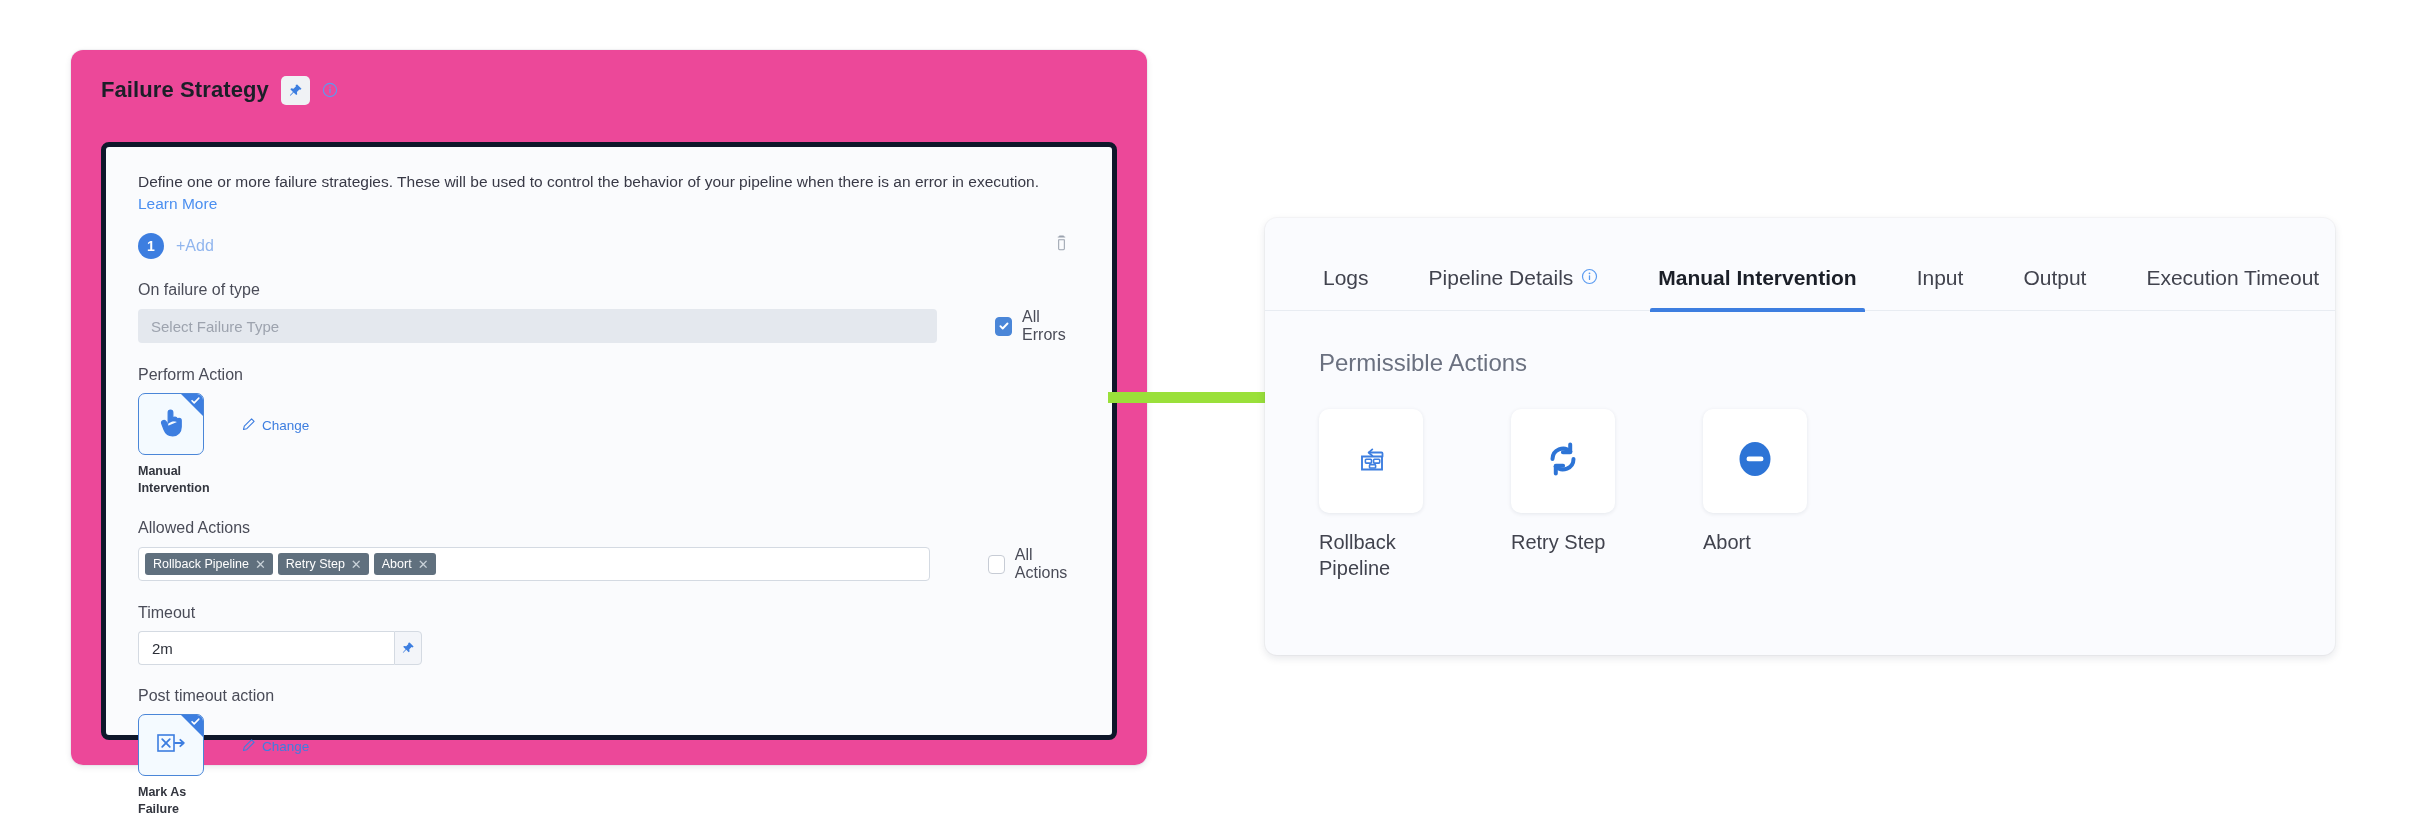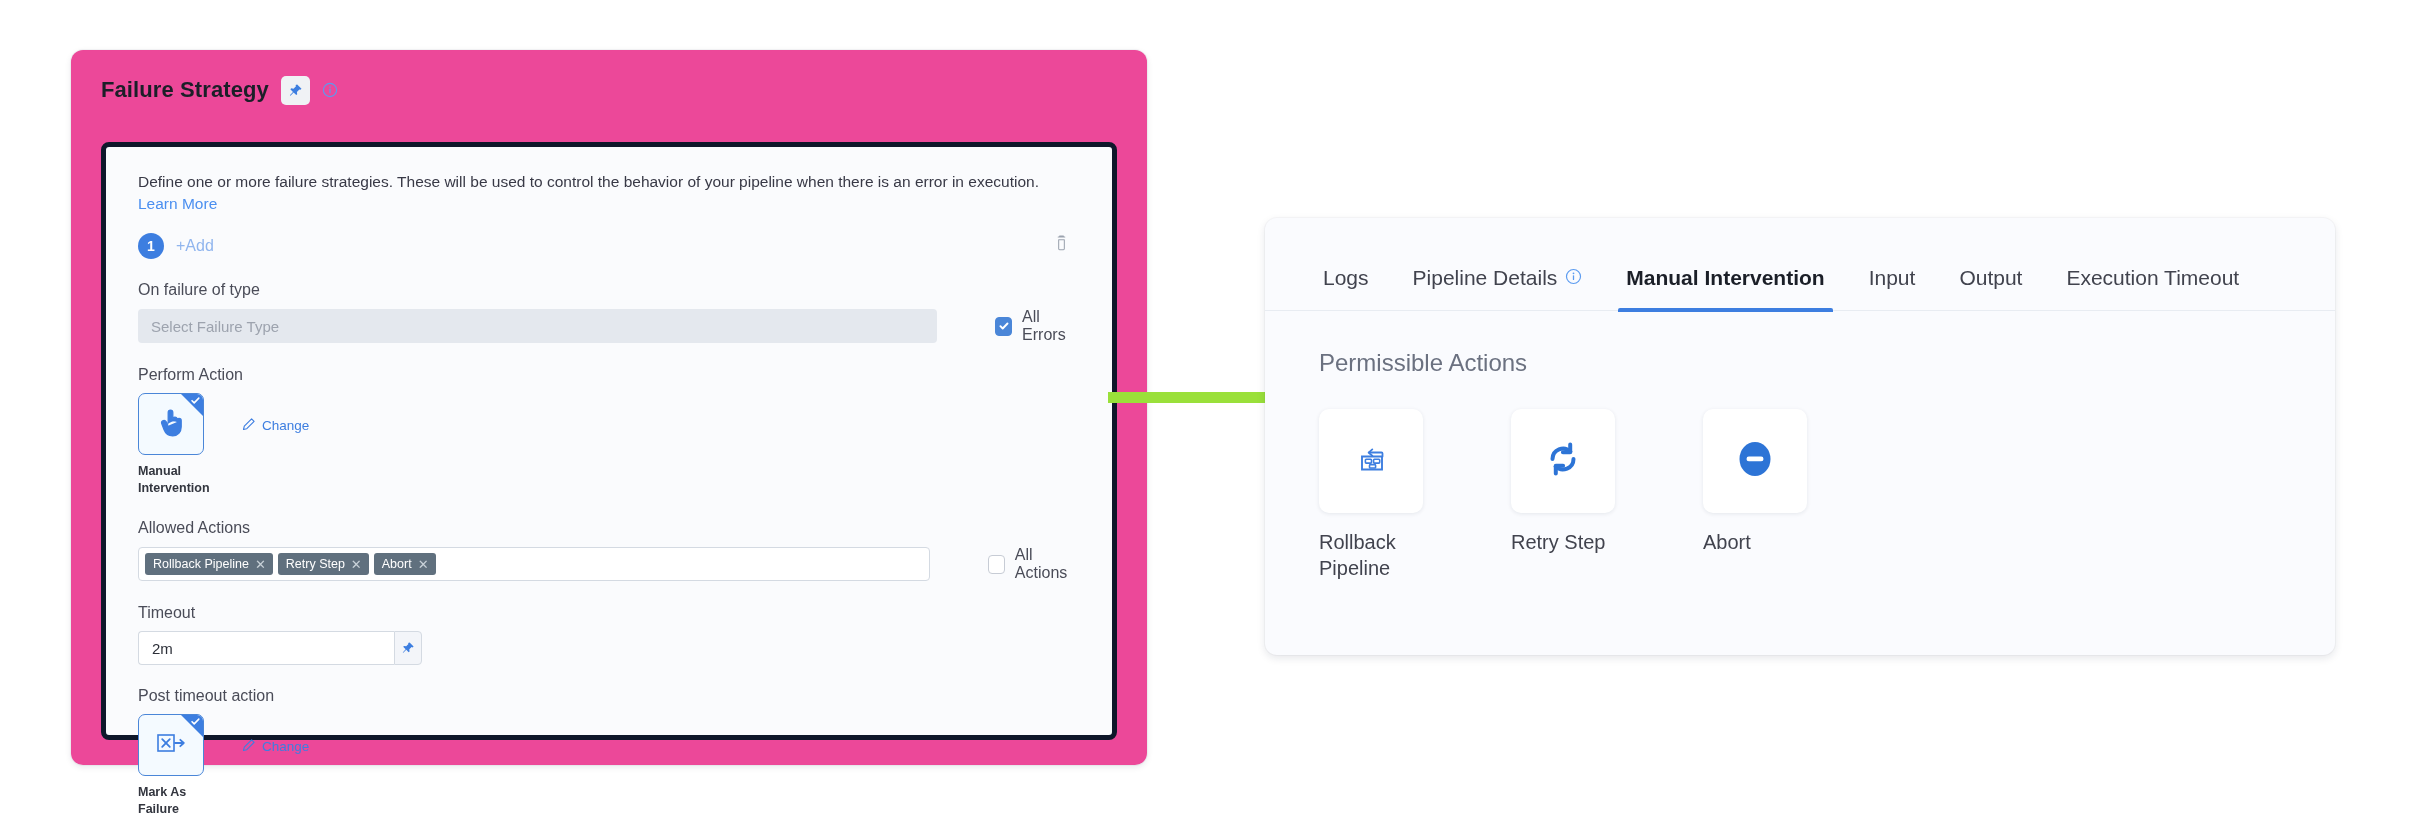--- a/index.html
+++ b/index.html
@@ -175,21 +175,21 @@
     left: 1265px; top: 218px;
     width: 1070px; height: 437px;
     background: #fafbfe;
     border-radius: 12px;
     box-shadow: 0 3px 9px rgba(16,30,54,0.11), 0 0 0 1px rgba(16,30,54,0.03);
   }
   .tabs {
     display:flex; align-items:flex-end;
     height: 93px;
     padding-left: 36px;
-    gap: 0;
+    gap: 16px;
     border-bottom: 1px solid #e8ecf2;
   }
   .tab {
     position: relative;
     font-size: 21px;
     color: #41434e;
     padding: 0 22px 20px 22px;
     display:flex; align-items:center; gap:8px;
     white-space: nowrap;
   }

